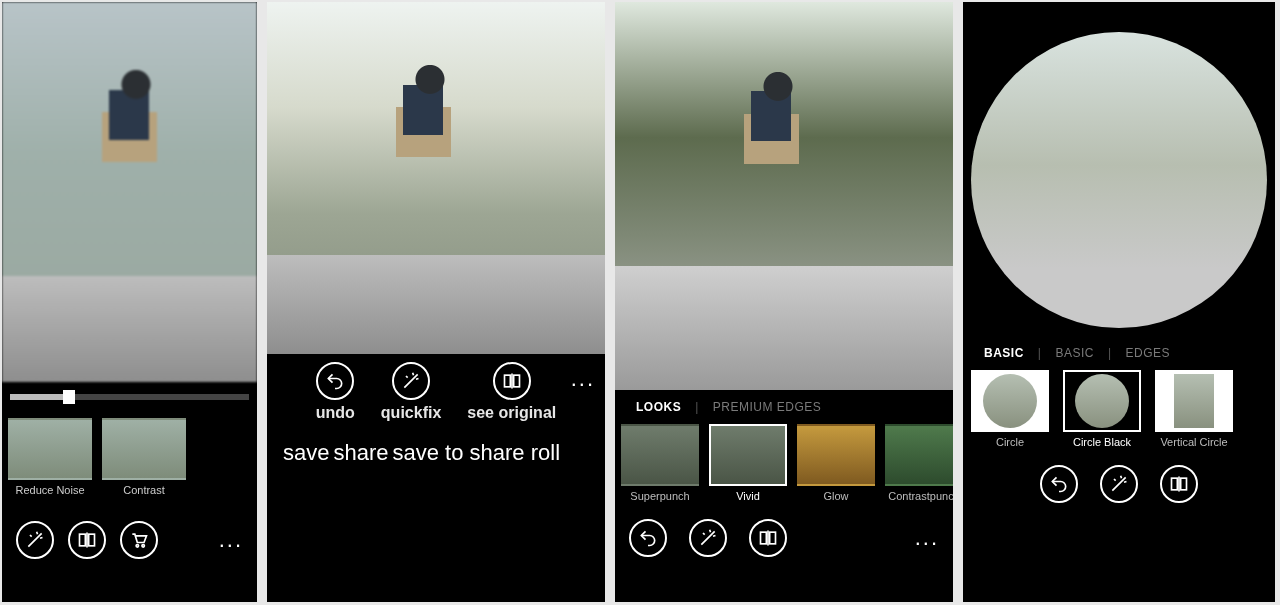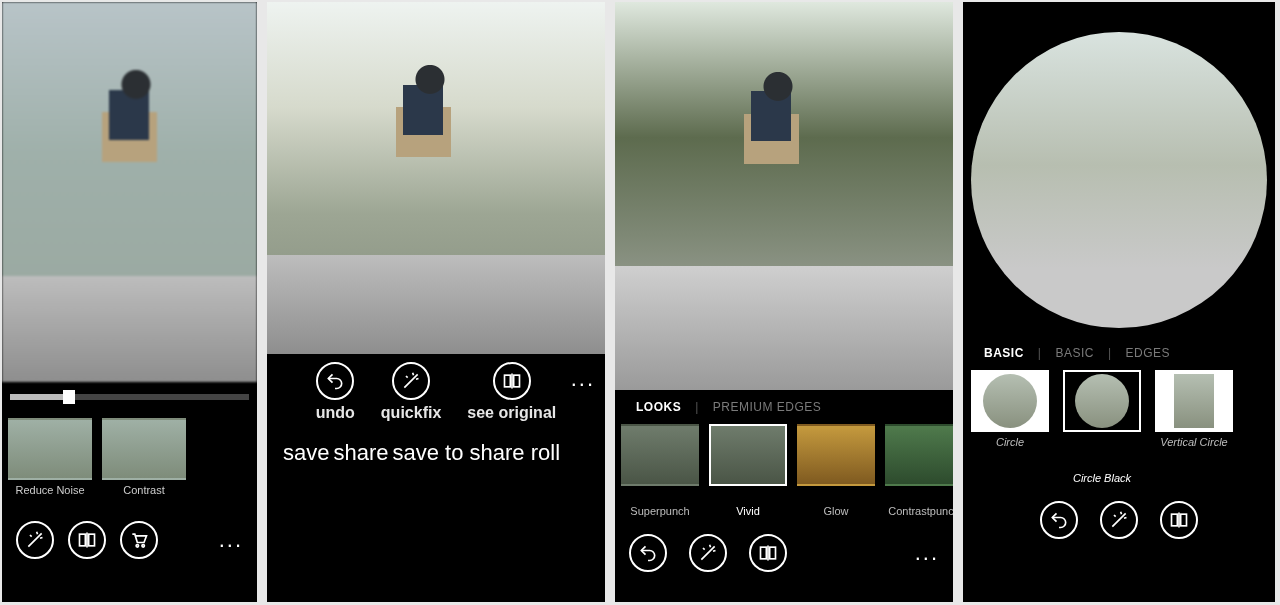--- a/index.html
+++ b/index.html
@@ -104,43 +104,43 @@
   .menu-item{color:#fff;font-size:22px;font-weight:300;padding:8px 2px;cursor:pointer;}
 
   .tabbar{
     display:flex;gap:14px;padding:10px 10px 6px;font-size:12px;letter-spacing:.5px;margin-left:11px;
   }
   .tab{color:#7a7a7a;cursor:pointer;}
   .tab.active{color:#fff;font-weight:600;}
   .tab-sep{color:#555;}
 
   .looks-row{display:flex;gap:10px;padding:4px 6px 6px;overflow:hidden;}
-  .look{width:78px;display:flex;flex-direction:column;align-items:center;gap:19px;}
+  .look{width:78px;display:flex;flex-direction:column;align-items:center;gap:4px;}
   .look .img{width:78px;height:62px;background:linear-gradient(180deg,#6f7c6c,#4a5546);border:2px solid transparent;}
   .look.tint-warm .img{background:linear-gradient(180deg,#c59a3e,#7f5a20);}
   .look.tint-green .img{background:linear-gradient(180deg,#4f7a4c,#2d4b2d);}
   .look.selected .img{border-color:#fff;}
   .look .lbl{font-size:11px;color:#bdbdbd;white-space:nowrap;}
   .look.selected .lbl{color:#fff;}
 
   .frames-row{display:flex;gap:10px;padding:4px 6px 6px;overflow:hidden;}
-  .frame{width:82px;display:flex;flex-direction:column;align-items:center;gap:4px;font-style:italic;}
+  .frame{width:82px;display:flex;flex-direction:column;align-items:center;gap:4px;}
   .frame .img{
     width:78px;height:62px;background:#fff;position:relative;border:2px solid transparent;
     display:flex;align-items:center;justify-content:center;
   }
   .frame .img::before{
     content:"";width:54px;height:54px;border-radius:50%;
     background:linear-gradient(180deg,#b5bfb2,#89917f);
   }
   .frame.black .img{background:#000;}
   .frame.stripe .img::before{border-radius:0;width:40px;height:54px;}
   .frame.selected .img{border-color:#fff;}
   .frame .lbl{font-size:11px;color:#bdbdbd;white-space:nowrap;}
-  .frame.selected .lbl{color:#fff;margin-top:36px;}
+  .frame.selected .lbl{color:#fff;}
 
   
   .circle-photo{
     width:100%;aspect-ratio:1;background:#000;display:flex;align-items:center;justify-content:center;
   }
   .circle-photo .inner{
     width:95%;height:95%;border-radius:50%;
     background:linear-gradient(180deg,#d9e3df 0%,#b7beb0 45%,#c9c9c9 80%);
     position:relative;overflow:hidden;
   }

